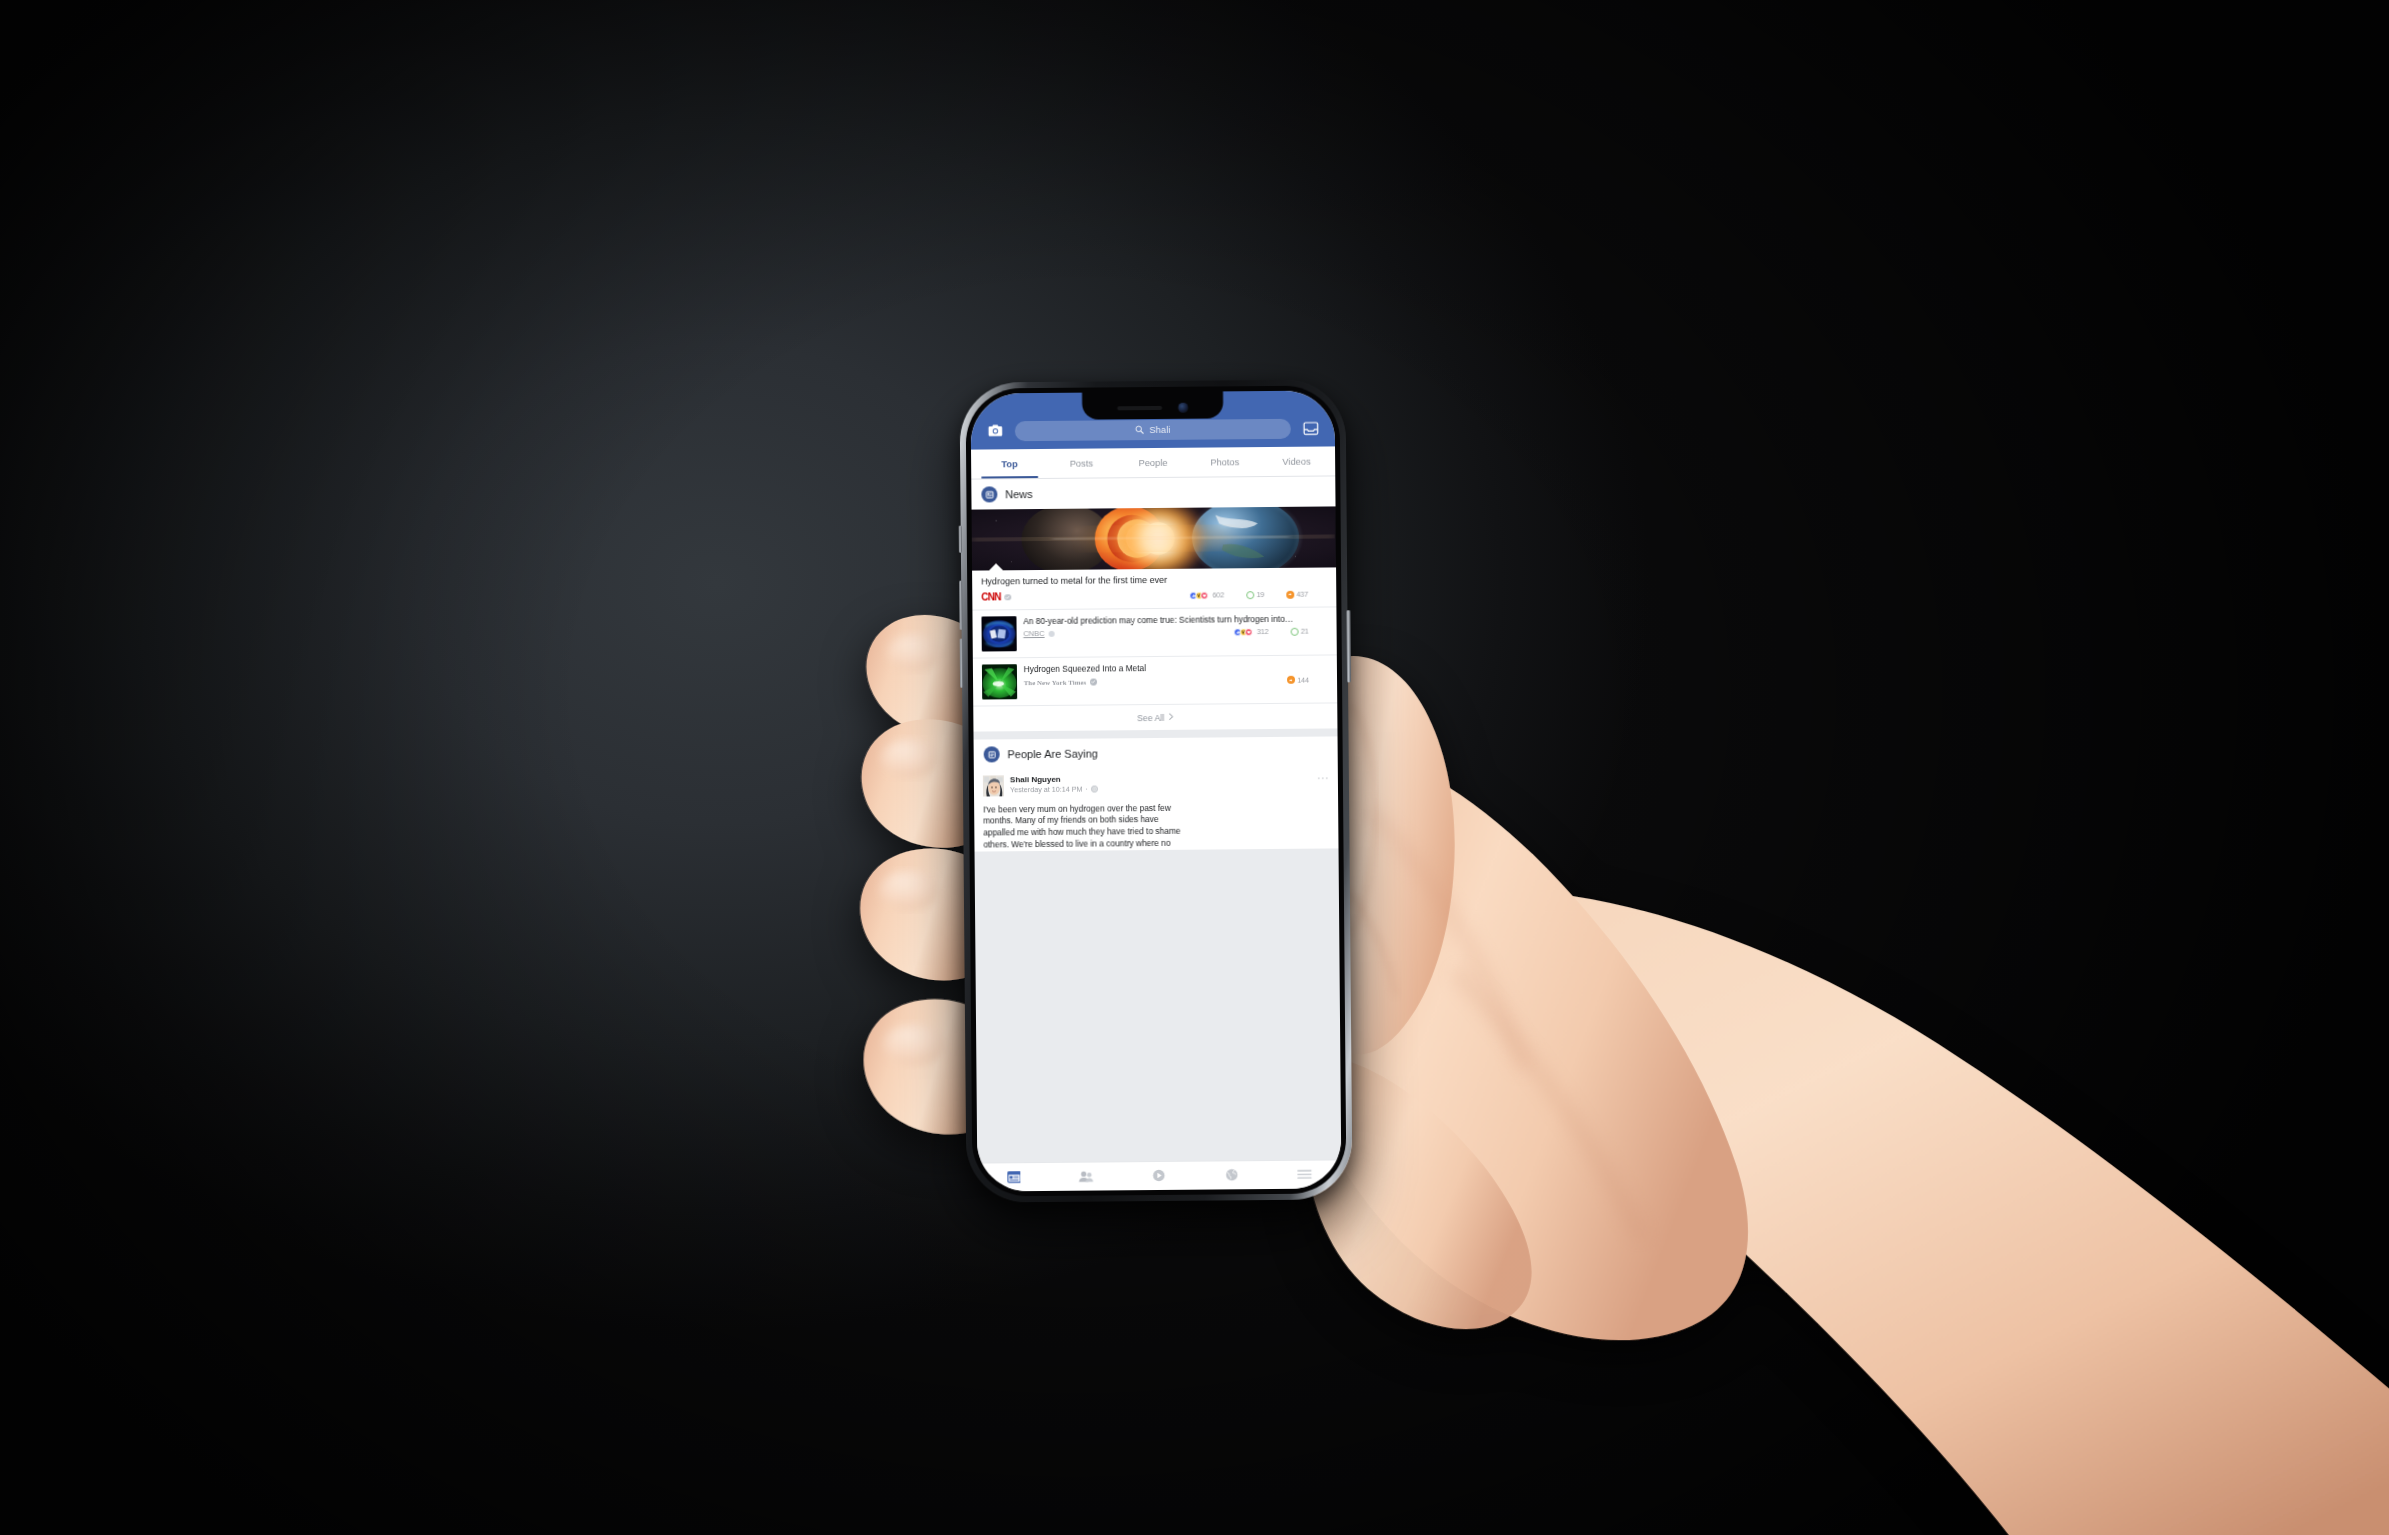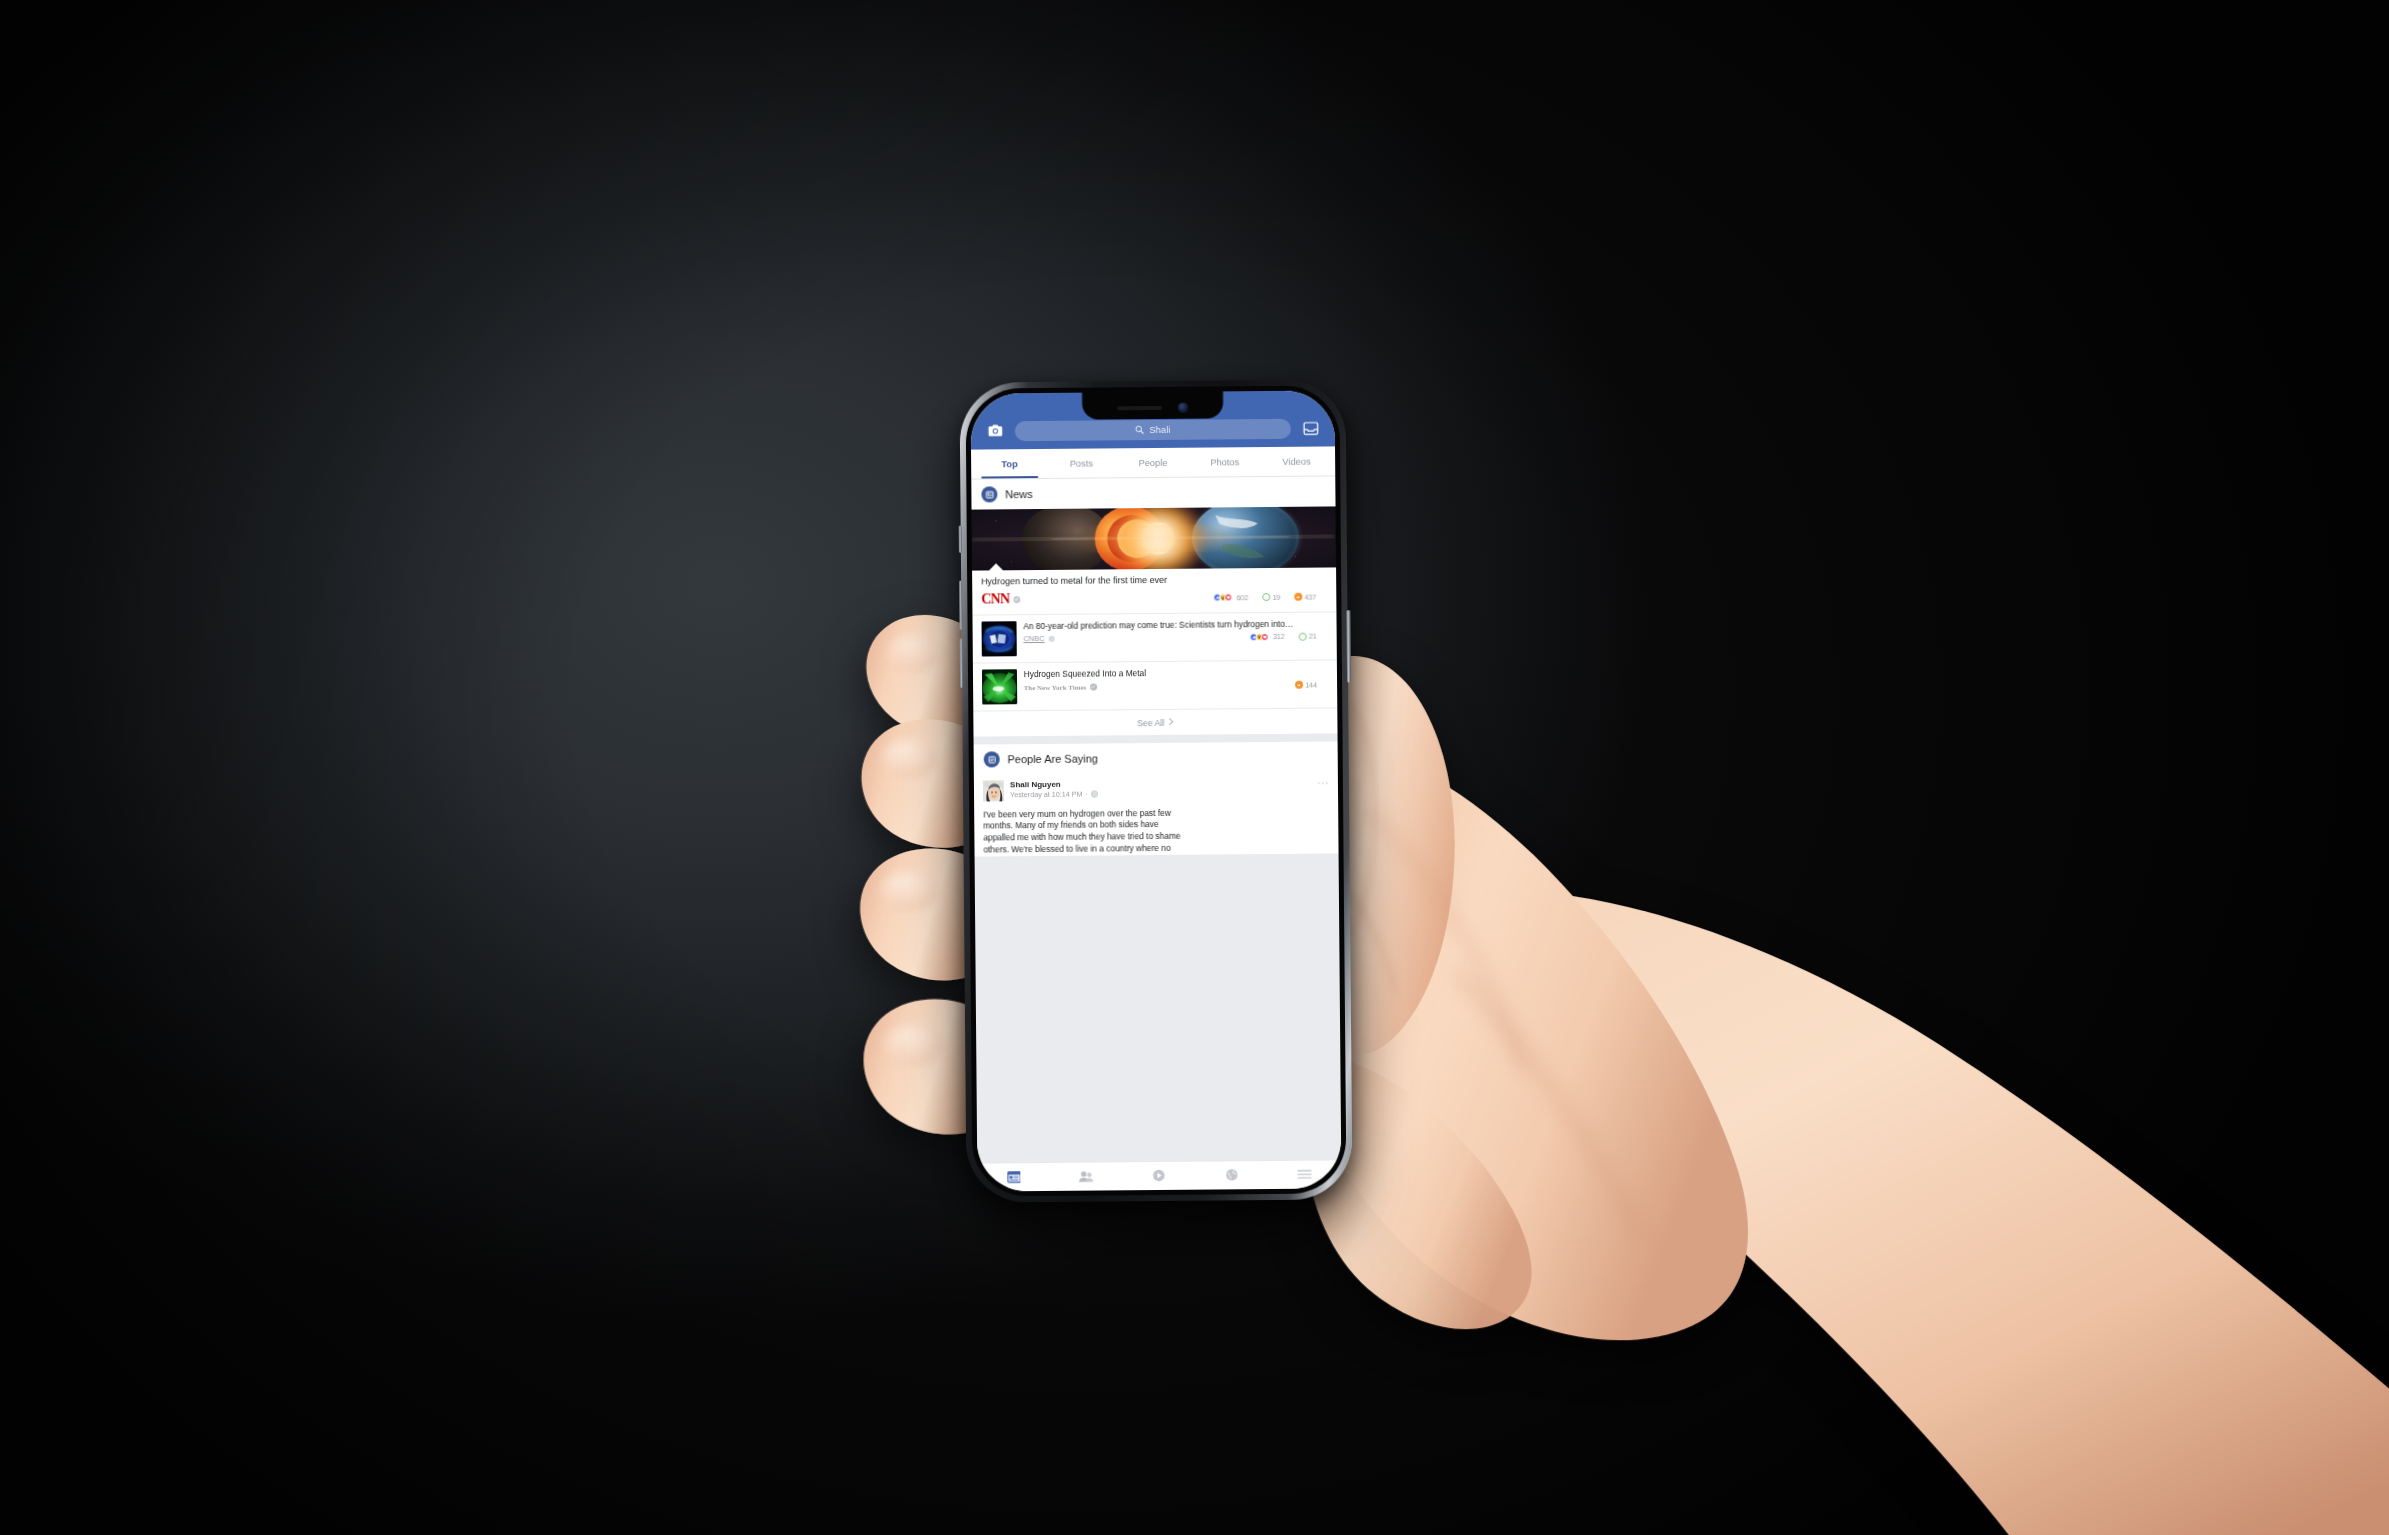--- a/index.html
+++ b/index.html
@@ -121,36 +121,36 @@
     border-left:8px solid transparent; border-right:8px solid transparent;
     border-bottom:8px solid #fff;
   }
 
   .card { background:#fff; }
   .hero-cap { padding:5.6px 8.7px 6.2px 8.7px; background:#fff; }
   .hero-title { font-size:9px; color:#1c1e21; line-height:1.25; margin-bottom:4.4px; }
 
   .meta-row { display:flex; align-items:center; justify-content:space-between; }
   .src-left { display:flex; align-items:center; gap:3.7px; }
-  .cnn-logo { font-size:14px; font-weight:bold; color:#cc0000; letter-spacing:-0.7px; font-family:Liberation Serif, serif; }
+  .cnn-logo { font-size:10px; font-weight:bold; color:#cc0000; letter-spacing:-0.7px; font-family:Liberation Sans, sans-serif; }
   .nyt-logo { font-size:6.8px; color:#9a9da3; font-family:"Liberation Serif", serif; font-weight:bold; letter-spacing:0.1px; }
   .src-name { font-size:7.5px; color:#9a9da3;text-decoration:underline; }
   .verif { width:6.8px; height:6.8px; border-radius:50%; background:#c4c8ce;
     display:inline-flex; align-items:center; justify-content:center; flex:0 0 6.8px; }
   .verif svg { display:block; }
 
   .stats { display:flex; align-items:center; gap:2.5px; }
   .rx-group { display:flex; align-items:center; margin-right:1.2px; }
   .rx { width:8px; height:8px; border-radius:50%; border:0.9px solid #fff; margin-left:-2.5px;
         display:flex; align-items:center; justify-content:center; flex:0 0 8px; }
   .rx:first-child { margin-left:0; }
   .rx-like { background:#4267f0; }
   .rx-wow  { background:#f7c945; }
   .rx-love { background:#f24e6a; }
-  .rx-cnt { font-size:7.2px; color:#9a9da3; margin-right:11px; }
+  .rx-cnt { font-size:7.2px; color:#9a9da3; margin-right:19px; }
   .ring { width:8px; height:8px; border-radius:50%; flex:0 0 8px;
           display:flex; align-items:center; justify-content:center; }
   .ring-comment { border:1.2px solid #7cc57a; }
   .ring-share { background:#f5942b; }
 
   .row {
     display:flex; gap:6.8px; padding:6.2px 8.7px;
     border-top:0.6px solid #e9ebee; align-items:flex-start; background:#fff;
   }
   .thumb { width:35px; height:35px; flex:0 0 35px; border-radius:1.2px; overflow:hidden; position:relative; }

